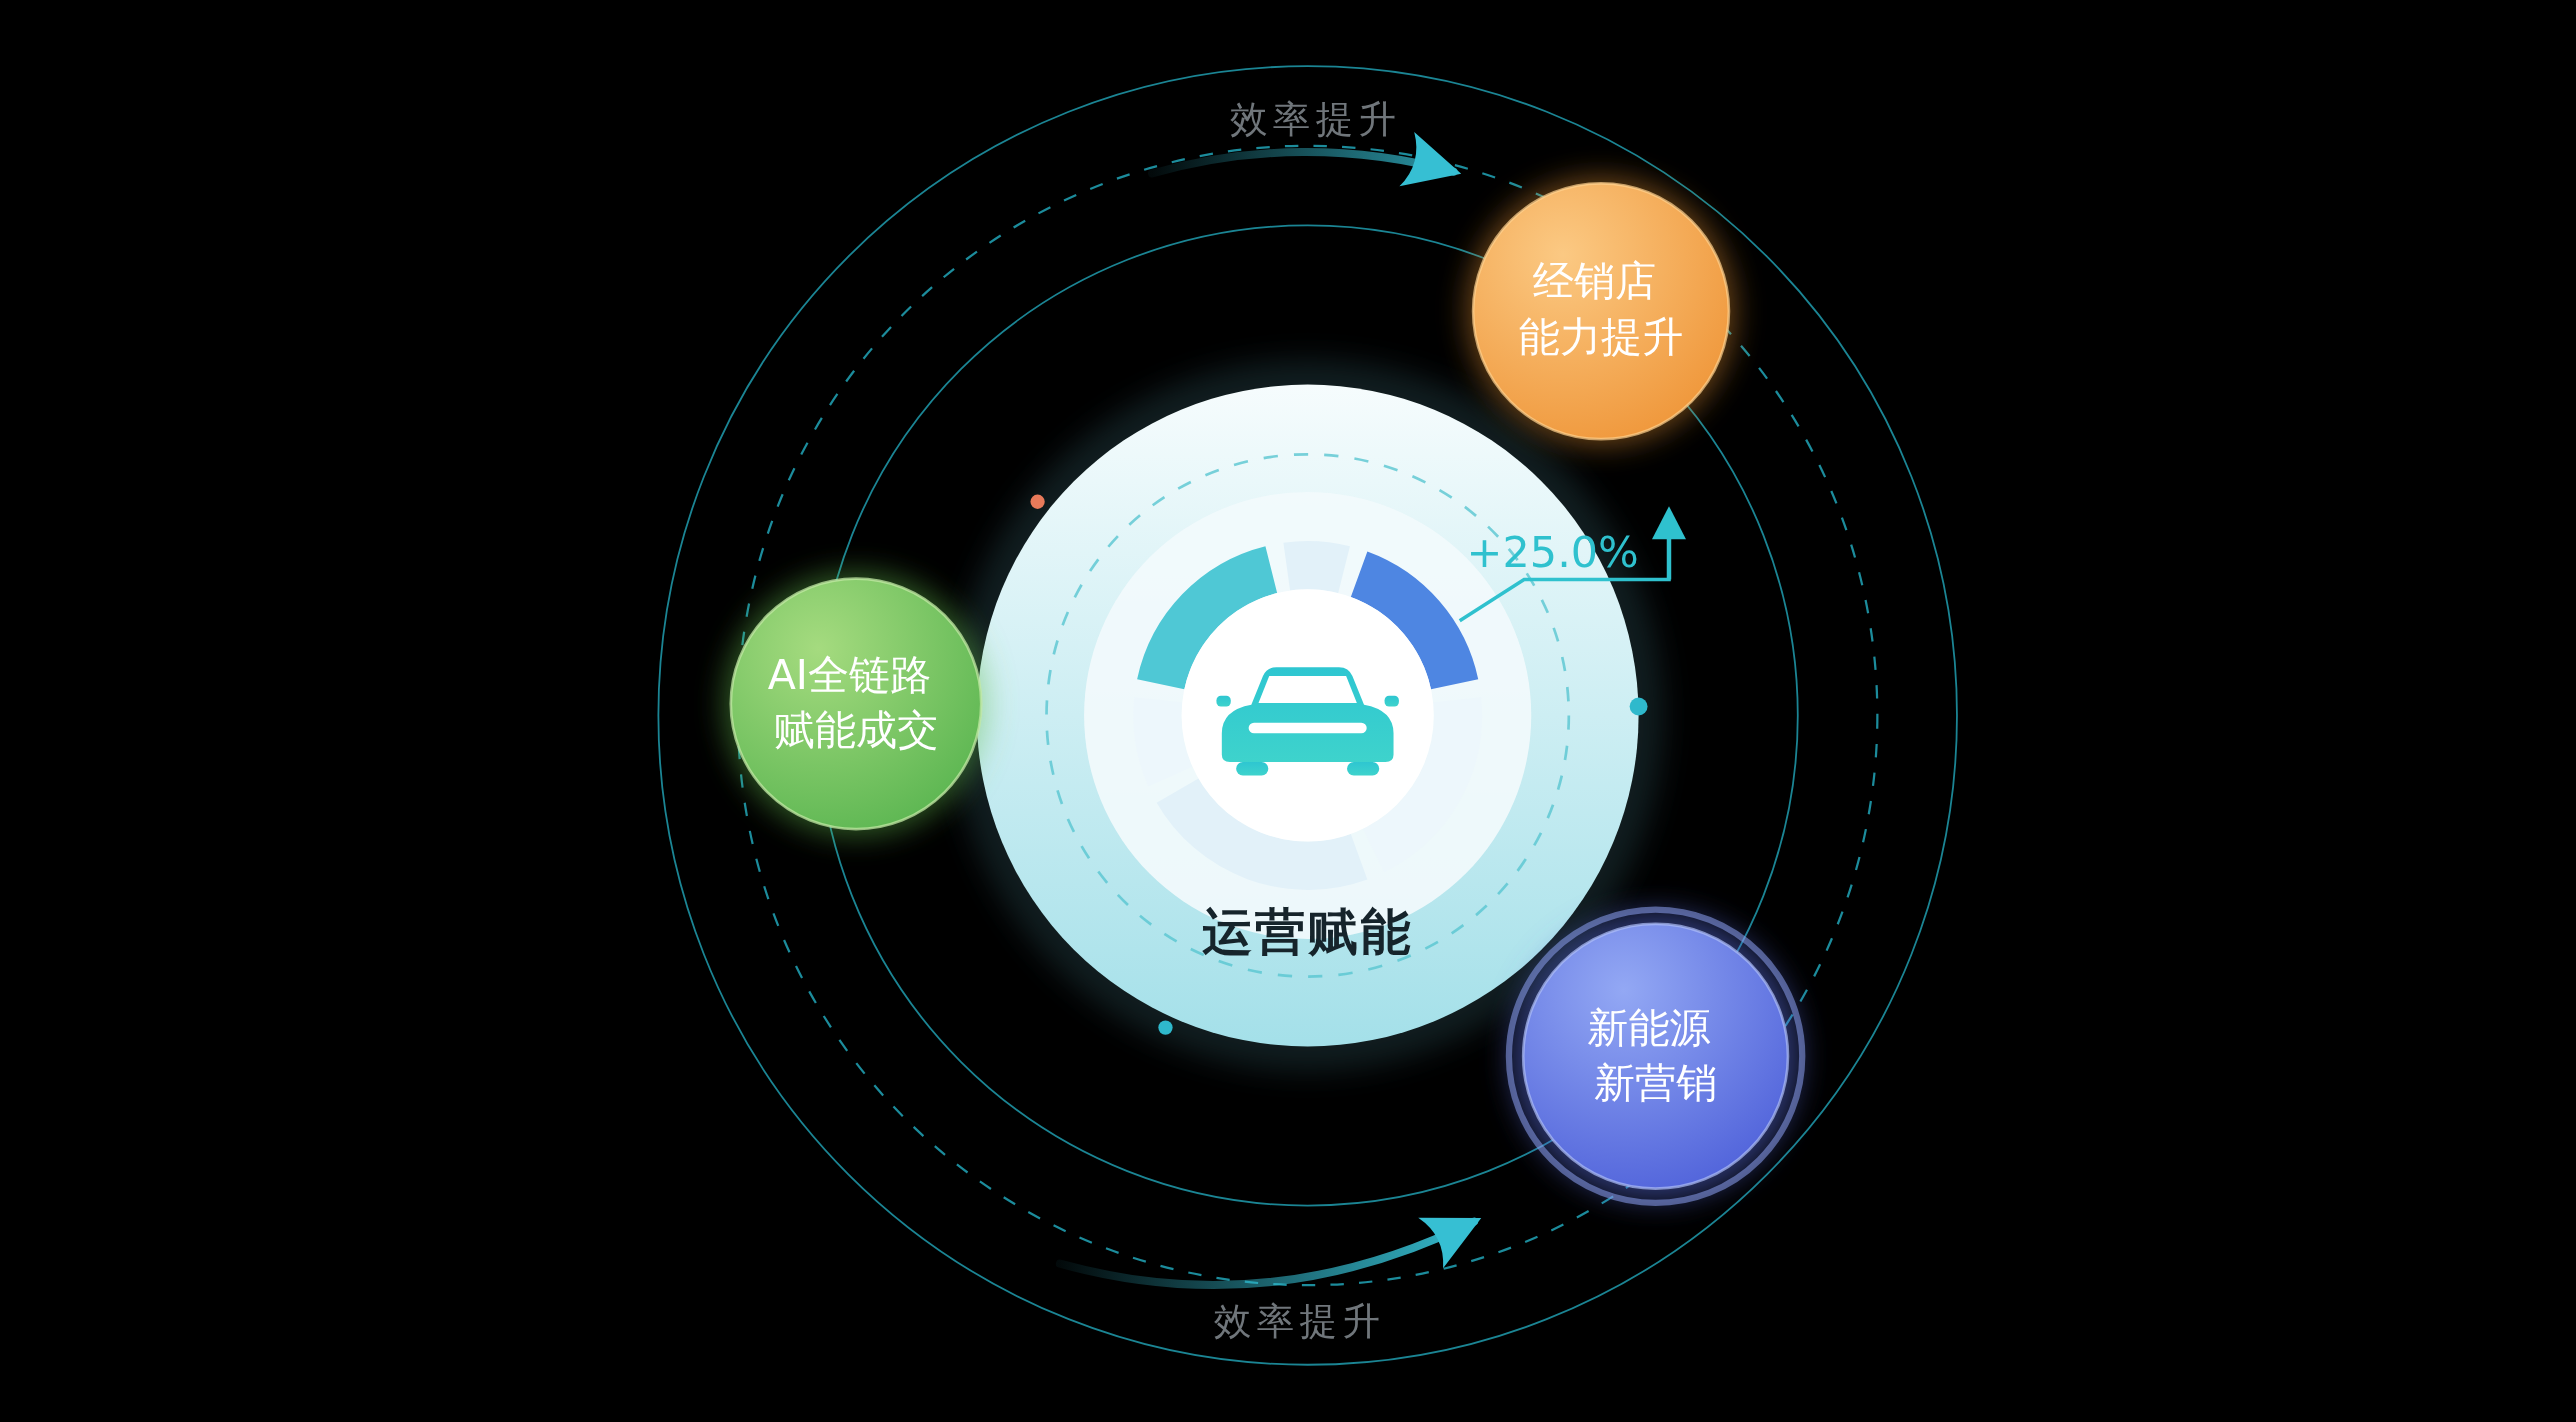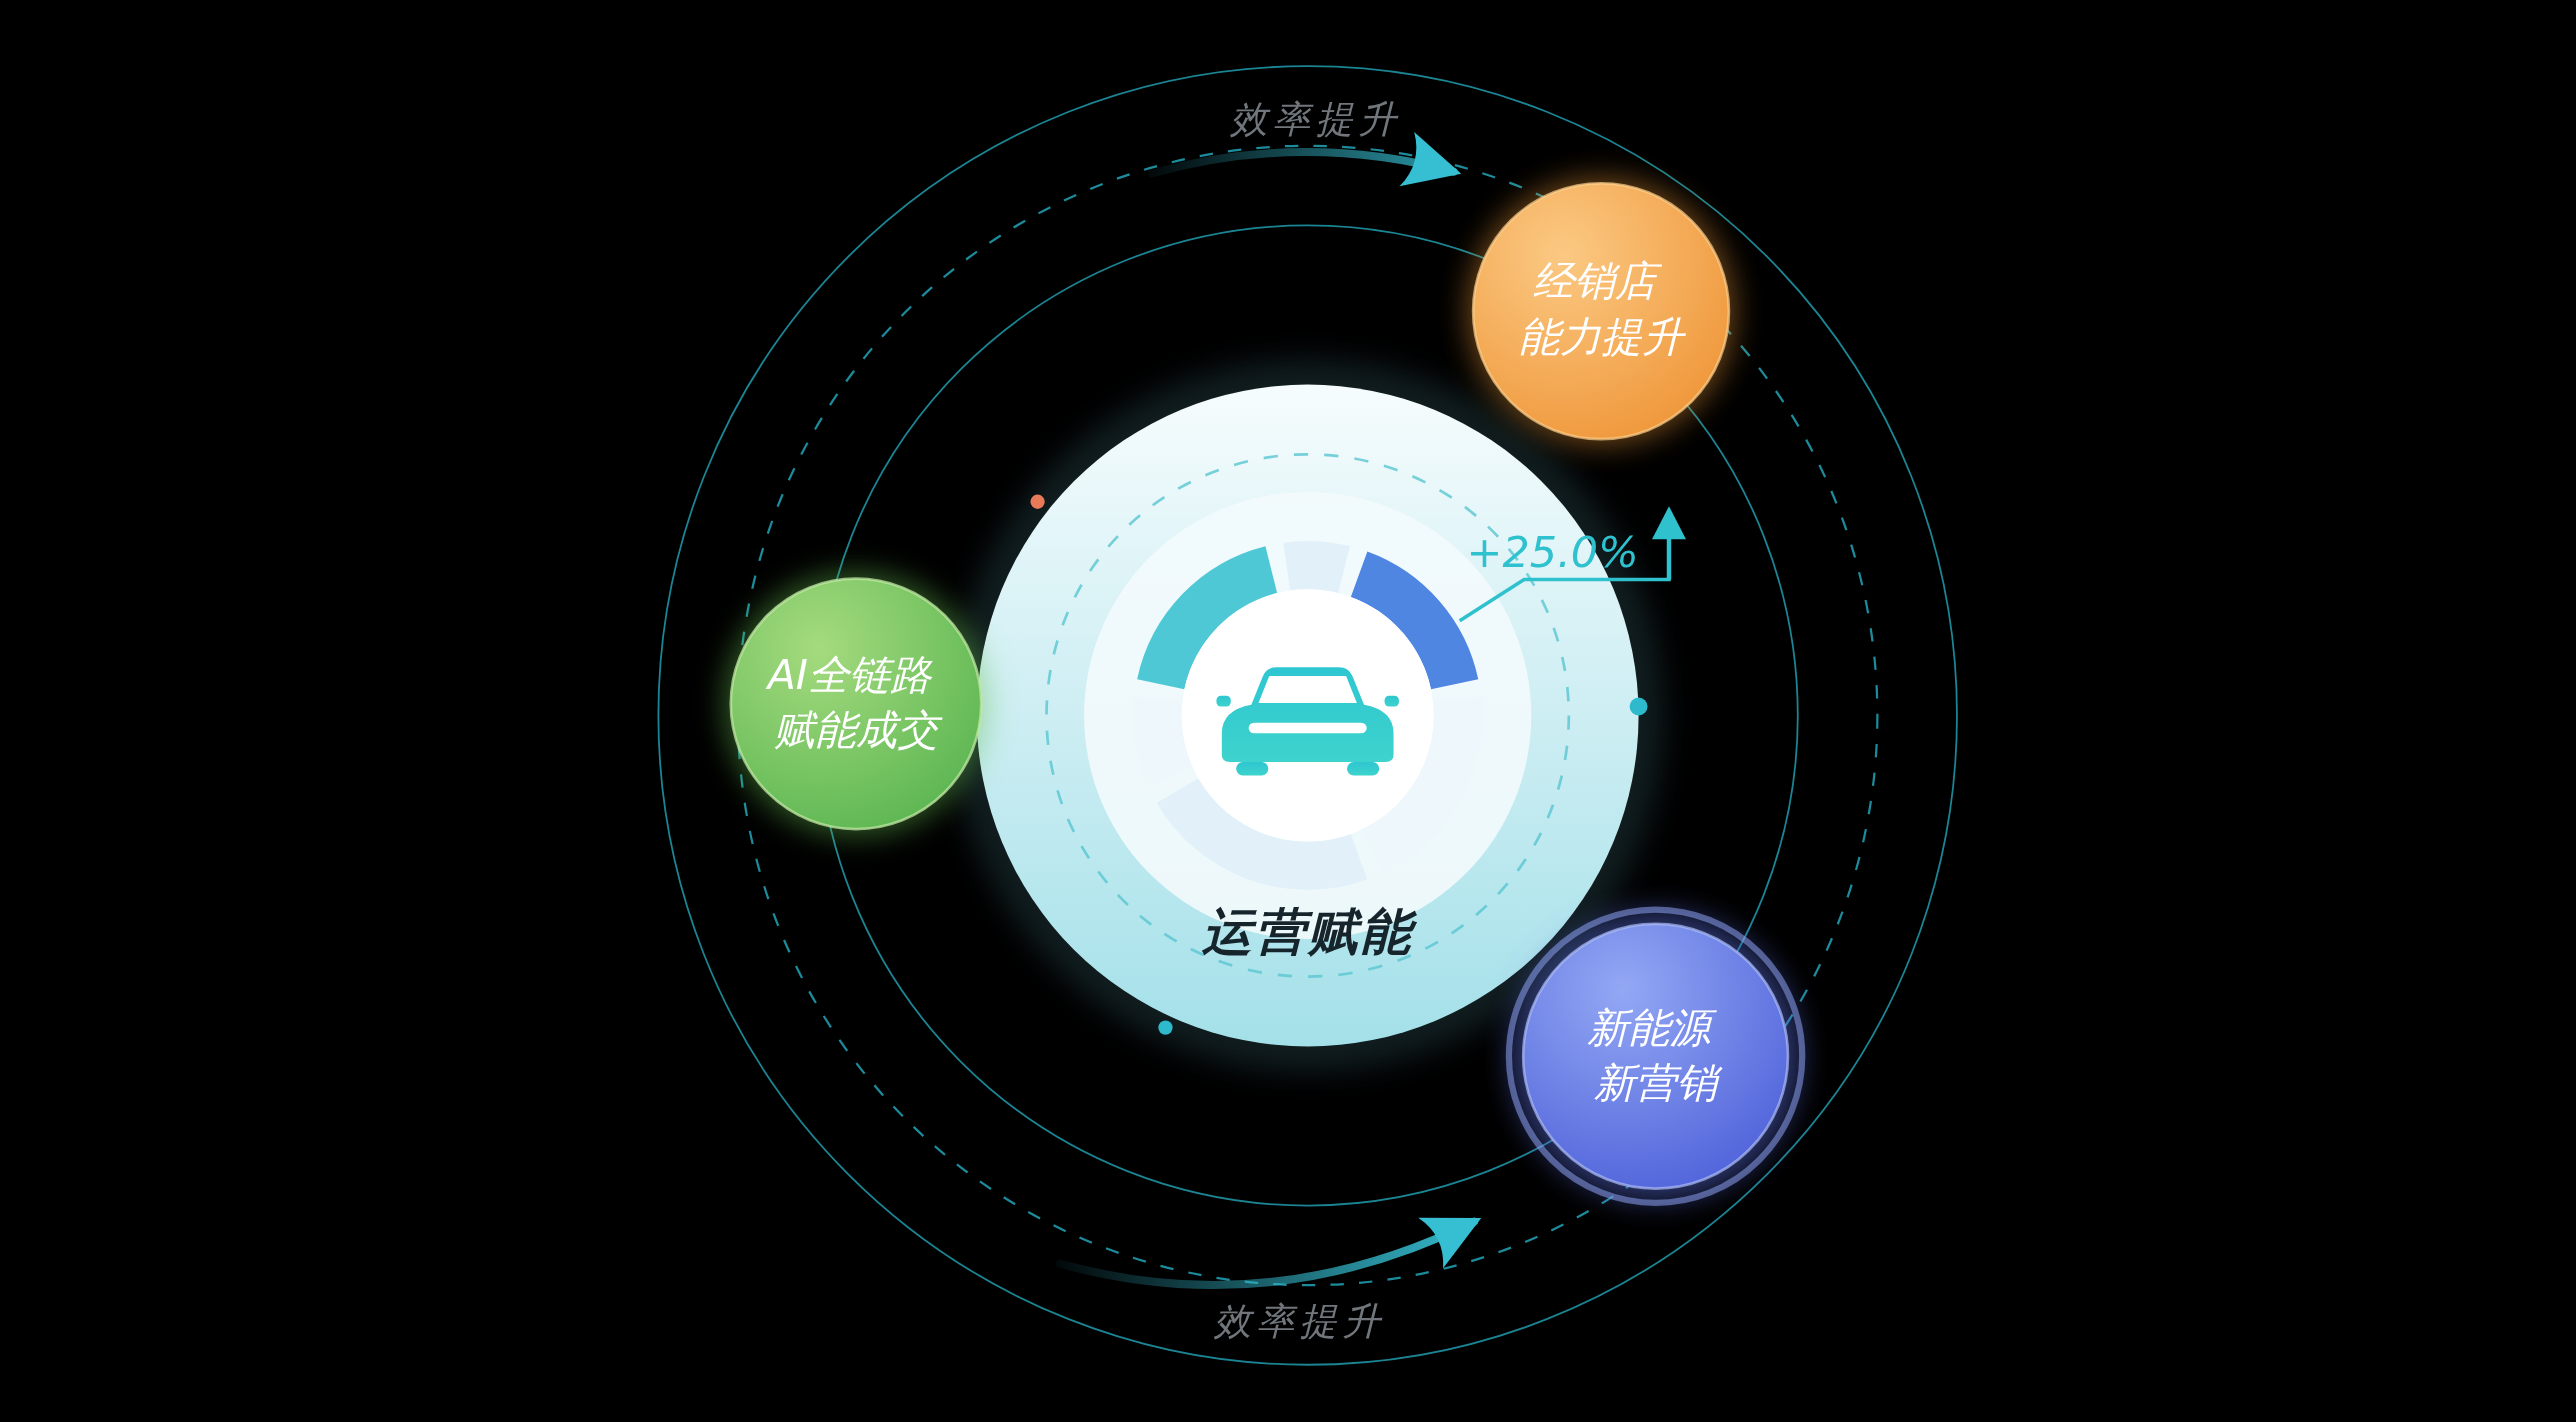--- a/index.html
+++ b/index.html
@@ -1,17 +1,17 @@
 <!DOCTYPE html>
 <html style="font-size:14.3px"><head>
 <meta charset="utf-8">
 <style>
   html,body{margin:0;padding:0;background:#000;}
   body{width:2576px;height:1422px;overflow:hidden;font-family:"DejaVu Sans",sans-serif;}
-  .stage{position:relative;width:2576px;height:1138px;background:#000;font-style:italic;}
+  .stage{position:relative;width:2576px;height:1138px;background:#000;}
   svg{position:absolute;left:0;top:0;}
   text{font-family:"DejaVu Sans",sans-serif;}
 </style>
 </head>
 <body>
 
 <div class="stage">
 <svg width="2576" height="1422" viewBox="0 0 2880 1590">
   <defs>
     <linearGradient id="hubGrad" x1="0" y1="0" x2="0" y2="1">

